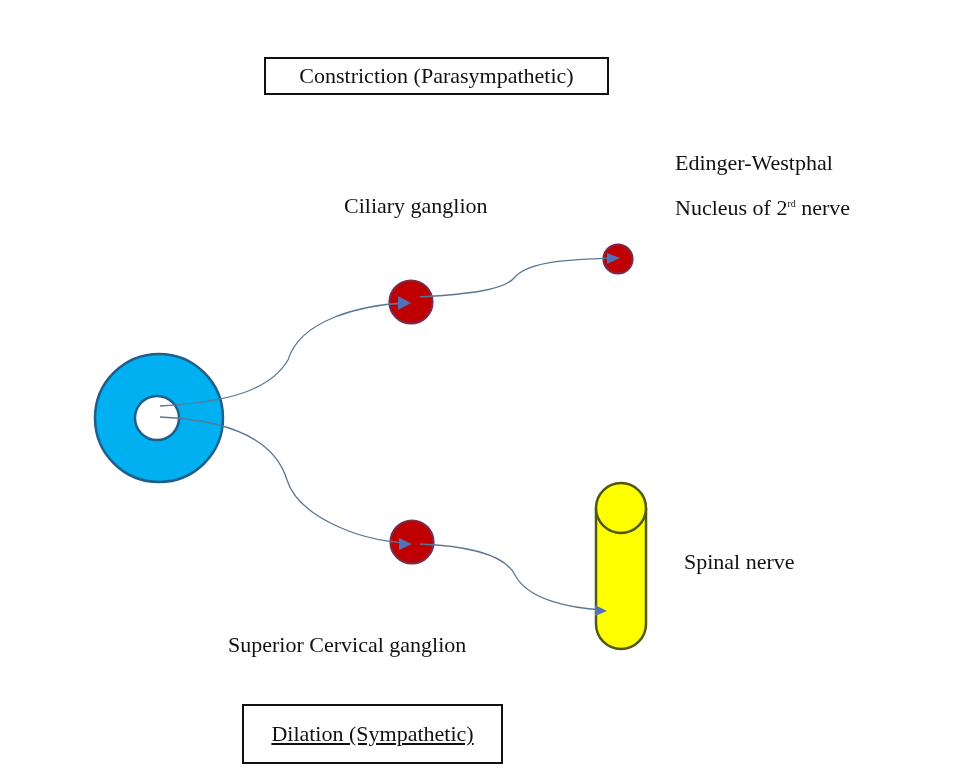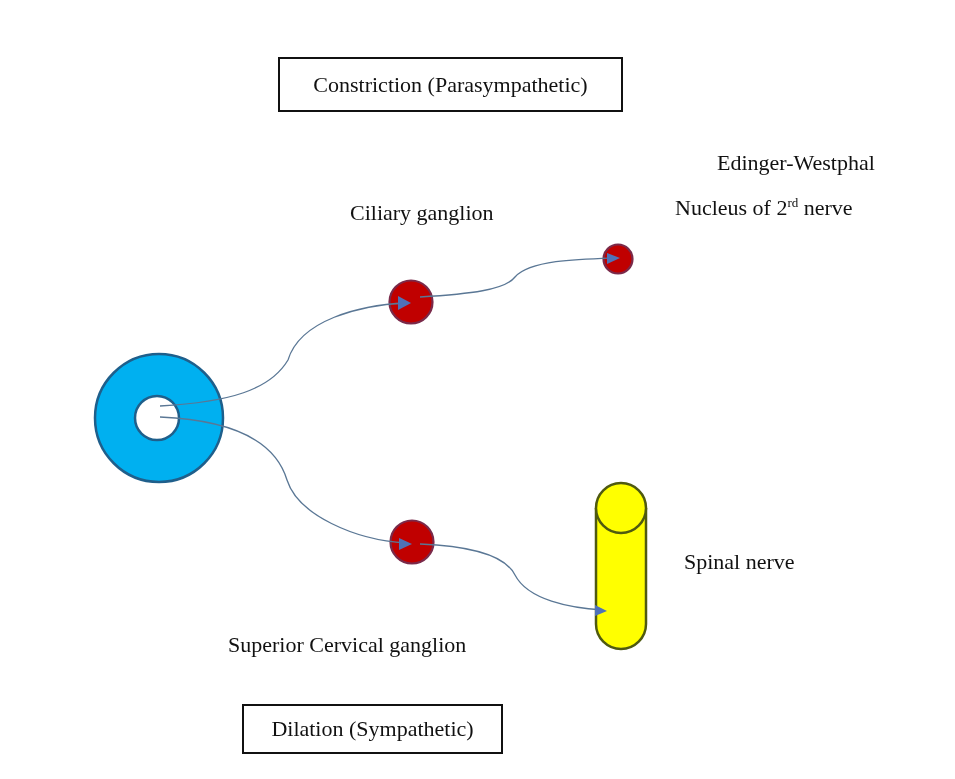--- a/index.html
+++ b/index.html
@@ -3,21 +3,21 @@
   <meta charset="utf-8">
   <style>
     html, body { margin: 0; padding: 0; background: #ffffff; }
     body { width: 955px; height: 779px; position: relative; overflow: hidden;
            font-family: "Liberation Serif", "DejaVu Serif", serif; color: #111; }
     svg.diagram { position: absolute; left: 0; top: 0; }
     .label { position: absolute; font-size: 22px; line-height: 1; white-space: nowrap; }
     .boxed { position: absolute; border: 2px solid #111; background: #fff;
              font-size: 22px; line-height: 1; white-space: nowrap;
              display: flex; align-items: center; justify-content: center; box-sizing: border-box; }
-    sup { font-size: 13px; vertical-align: 8px; line-height: 0; }
+    sup { font-size: 10px; vertical-align: 8px; line-height: 0; }
   </style>
 </head>
 <body>
 
 <svg class="diagram" width="955" height="779" viewBox="0 0 955 779">
   <defs>
     <marker id="arrowhead" markerWidth="10" markerHeight="10" refX="9" refY="5" orient="auto" markerUnits="userSpaceOnUse">
       <path d="M0,0 L12,5 L0,10 z" id="arrow-path"></path>
     </marker>
   </defs>
@@ -36,30 +36,30 @@
   <path class="nerve" d="M420,297 C470,294 505,290 515,277 C530,260 580,259 614,258" fill="none" stroke="#5a7795" stroke-width="1.3"></path>
   <path class="nerve" d="M160,417 C230,420 275,440 287,480 C298,515 355,540 406,543" fill="none" stroke="#5a7795" stroke-width="1.3"></path>
   <path class="nerve" d="M420,544 C470,546 505,555 515,575 C528,600 570,608 603,610" fill="none" stroke="#5a7795" stroke-width="1.3"></path>
 
   <polygon class="arrowhead" points="398,296 411,303 398,310" fill="#4f72b8"></polygon>
   <polygon class="arrowhead" points="607,253 620,258 607,264" fill="#4f72b8"></polygon>
   <polygon class="arrowhead" points="399,538 412,544 399,550" fill="#4f72b8"></polygon>
   <polygon class="arrowhead" points="595,605 607,611 595,616" fill="#4f72b8"></polygon>
 </svg>
 
-<div class="boxed" style="left:278px; top:57px; width:345px; height:55px;">
+<div class="boxed" style="left:264px; top:57px; width:345px; height:38px;">
   <span>Constriction (Parasympathetic)</span>
 </div>
 
-<div class="label" style="left:675px; top:152px;margin-left:42px;">Edinger-Westphal</div>
+<div class="label" style="left:675px; top:152px;">Edinger-Westphal</div>
 <div class="label" style="left:675px; top:197px;">
   <span>Nucleus of 2</span><sup>rd</sup><span> nerve</span>
 </div>
 
-<div class="label" style="left:344px; top:202px;margin-left:6px;">Ciliary ganglion</div>
+<div class="label" style="left:344px; top:195px;">Ciliary ganglion</div>
 
 <div class="label" style="left:684px; top:551px;">Spinal nerve</div>
 
 <div class="label" style="left:228px; top:634px;">Superior Cervical ganglion</div>
 
-<div class="boxed" style="left:242px; top:704px; width:261px; height:50px;">
+<div class="boxed" style="left:242px; top:704px; width:261px; height:60px;text-decoration:underline;">
   <span>Dilation (Sympathetic)</span>
 </div>
 
 </body></html>

